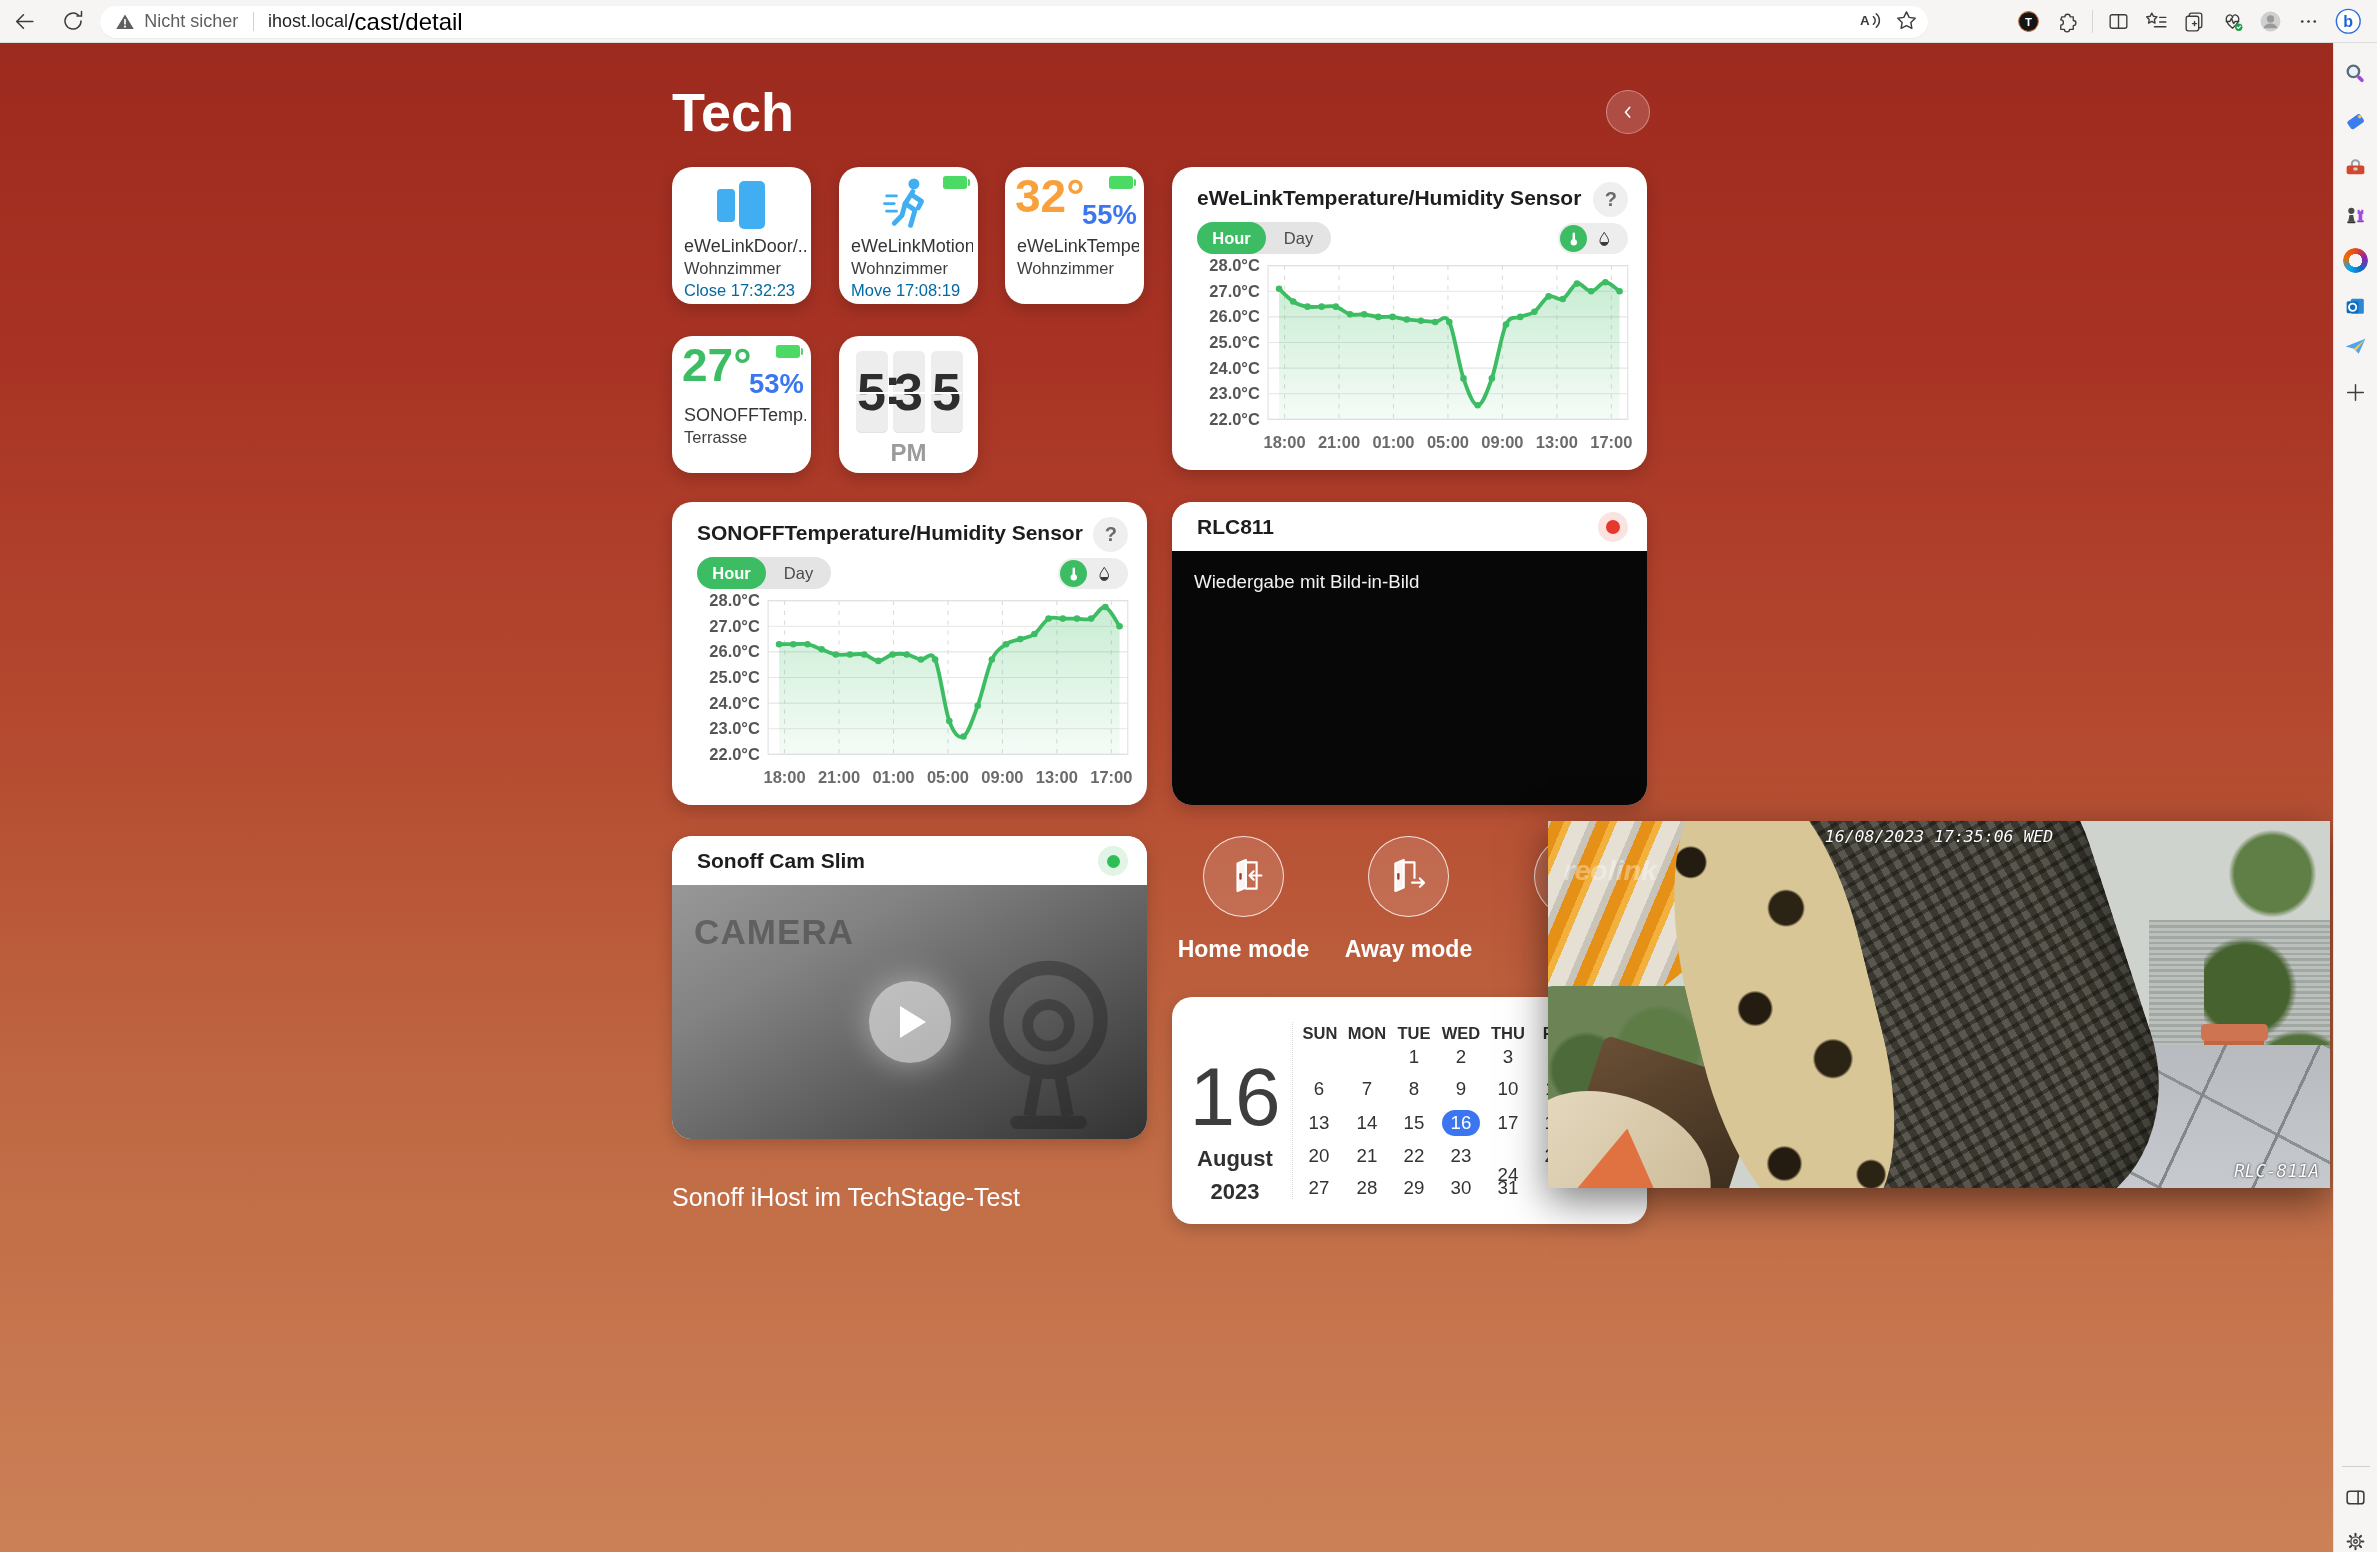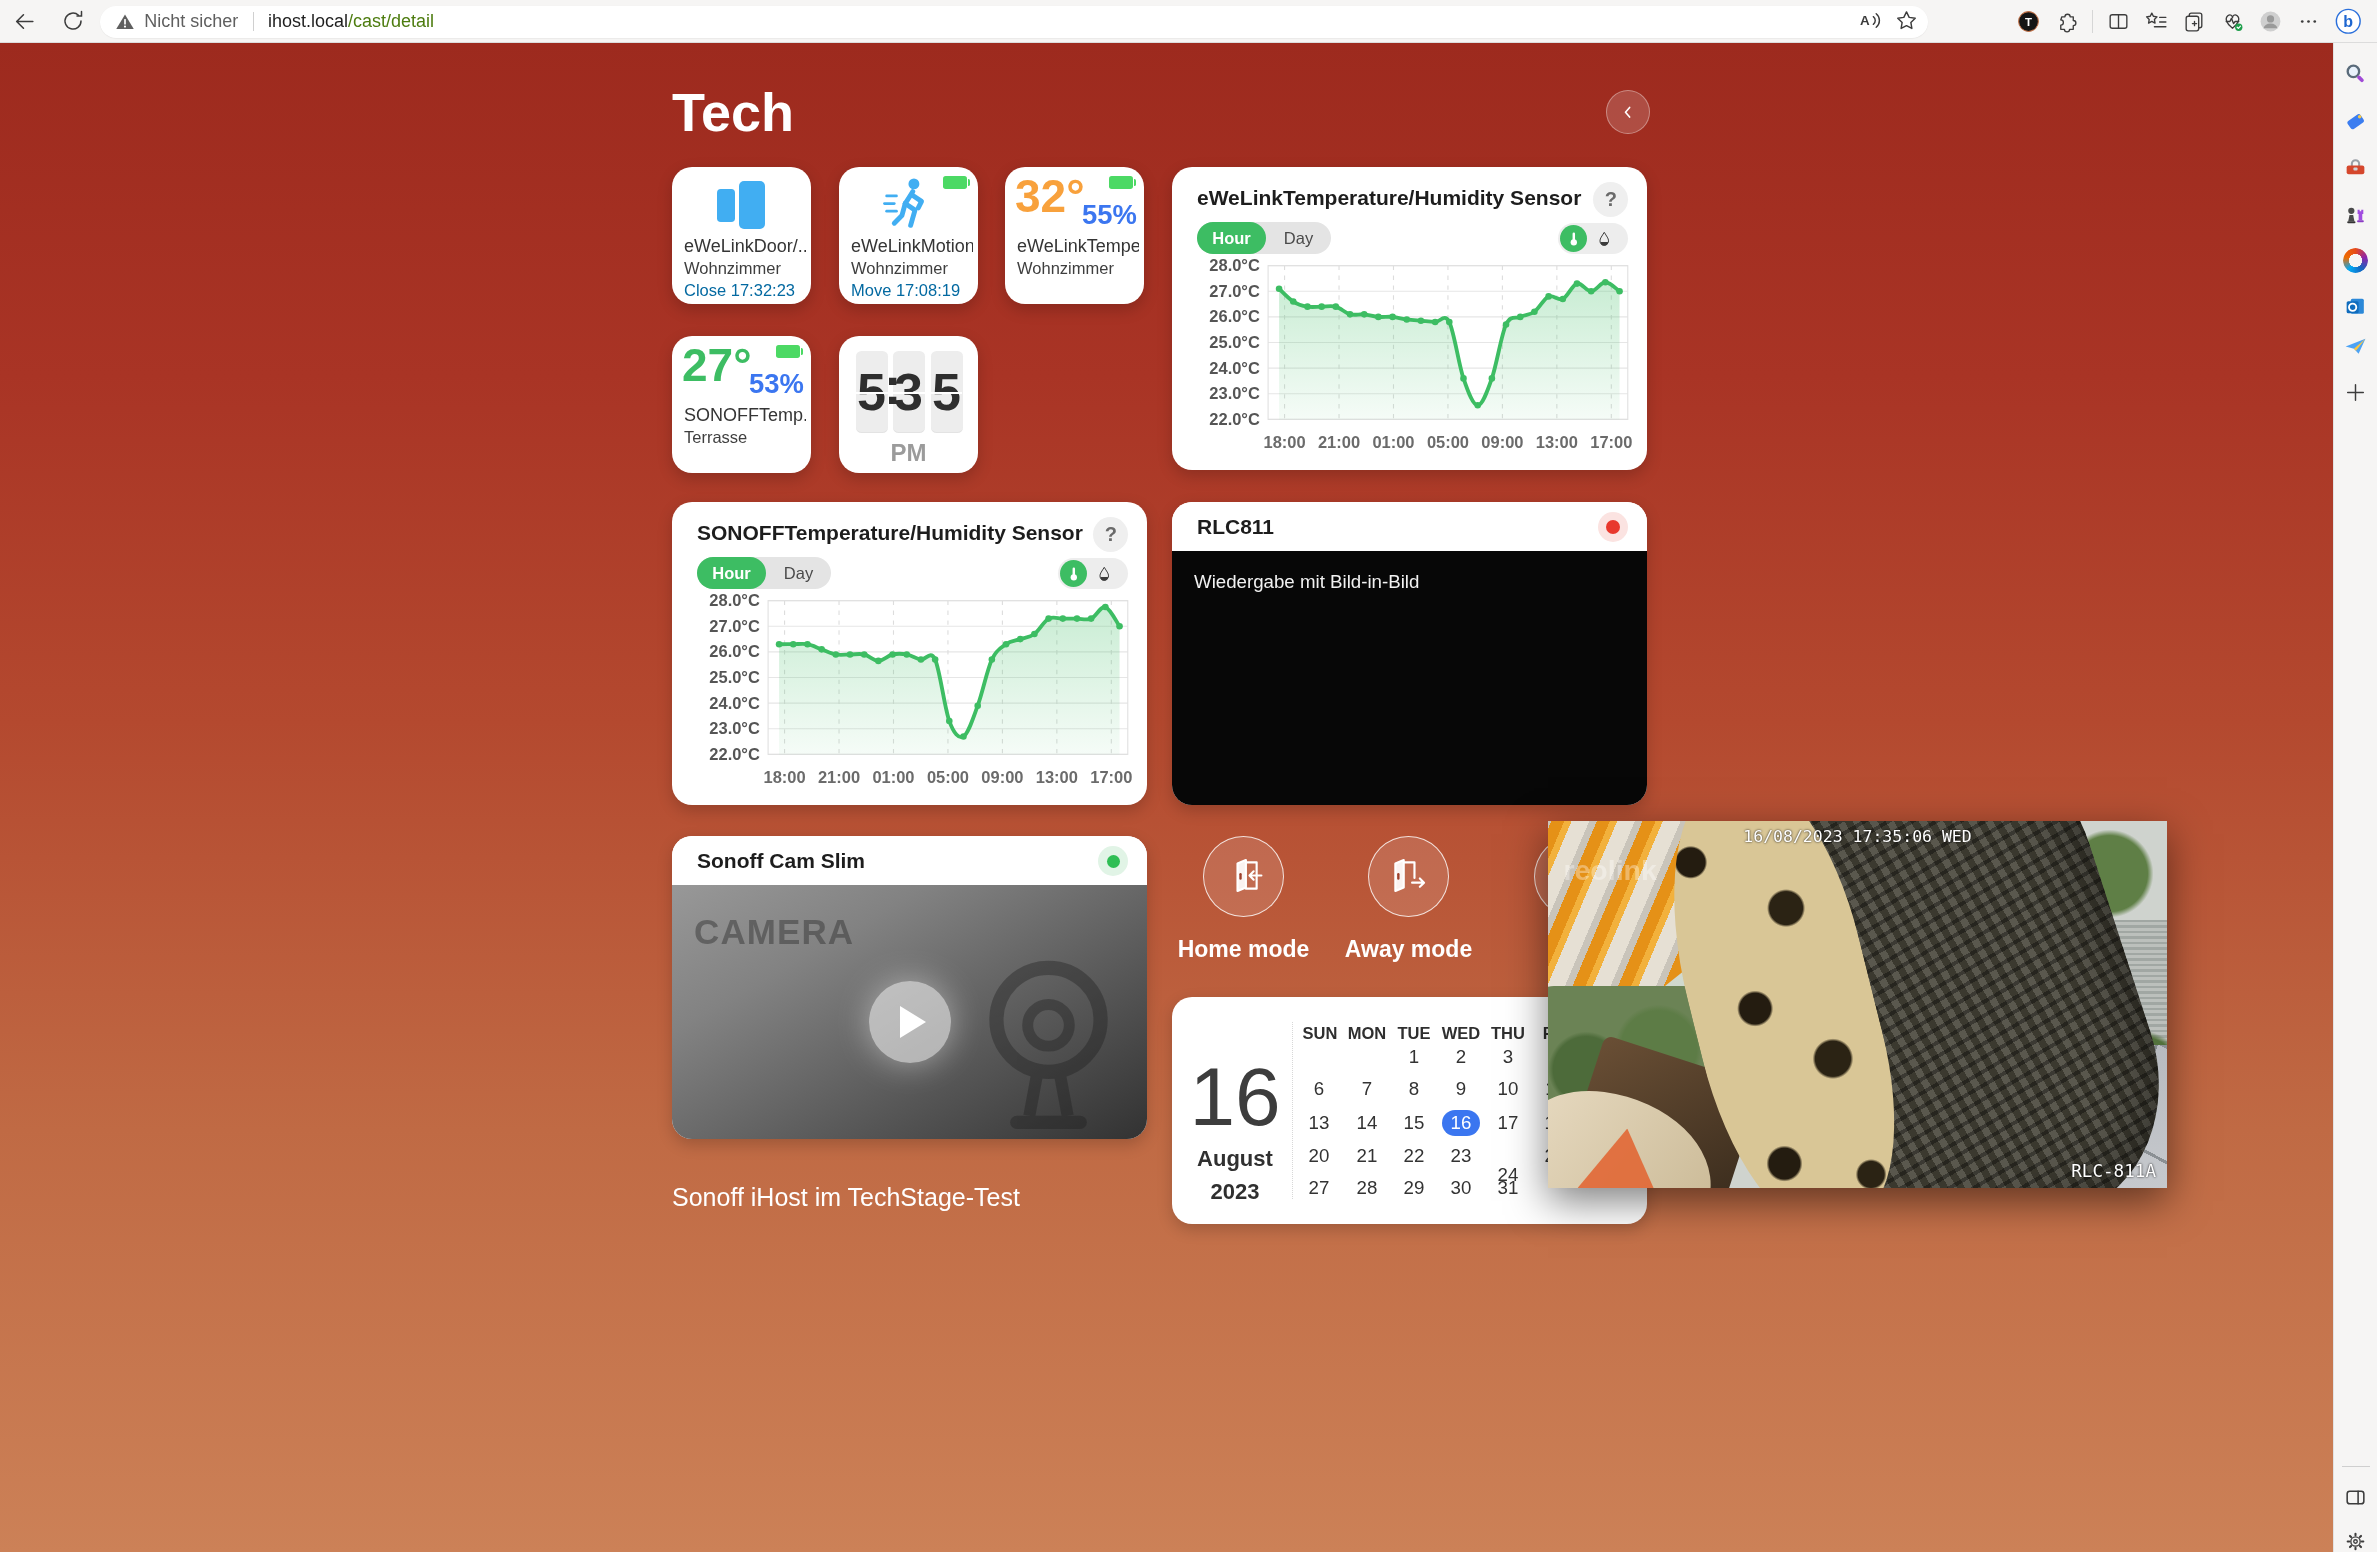--- a/index.html
+++ b/index.html
@@ -5,21 +5,21 @@
   * { margin:0; padding:0; box-sizing:border-box; }
   html,body { width:2377px; height:1552px; overflow:hidden; font-family:"Liberation Sans", sans-serif; }
 
   
   .toolbar { position:absolute; left:0; top:0; width:2377px; height:43px; background:#f6f5f4; border-bottom:0.5px solid #dcdcdc; z-index:50; }
   .nav-ico { position:absolute; top:7.1px; width:28.5px; height:28.5px; display:flex; align-items:center; justify-content:center; cursor:pointer; }
   .url-pill { position:absolute; left:100px; top:5.5px; width:1828px; height:32px; background:#ffffff; border-radius:16px; box-shadow:0 0.5px 1.1px rgba(0,0,0,.08); display:flex; align-items:center; }
   .url-pill .sec { color:#5f5f5f; font-size:18px; margin-left:8.8px; }
   .url-sep { width:1.1px; height:18.7px; background:#d0d0d0; margin:0 14.3px; }
   .url-host { color:#1f1f1f; font-size:18px; }
-  .url-path { color:#4d7c0f; font-size:18px; }
+  .url-path { color:#000000; font-size:24px; }
   .pill-right { position:absolute; right:10px; top:0; height:32px; display:flex; align-items:center; gap:14.3px; }
   .tb-right { position:absolute; right:14.3px; top:0; height:43px; display:flex; align-items:center; gap:13px; }
   .tb-divider { width:1.1px; height:23px; background:#d6d6d6; }
 
   
   .edge-sidebar { position:absolute; right:0; top:43px; width:44px; height:1509px; background:#f6f5f4; border-left:0.5px solid #e2e2e2; z-index:60; }
   .sb-ico { position:absolute; left:50%; transform:translateX(-50%); width:30px; height:30px; display:flex; align-items:center; justify-content:center; cursor:pointer; }
   .m365ring { width:25px; height:25px; border-radius:50%; background:conic-gradient(#e64a19,#8e24aa,#1565c0,#03a9f4,#ef6c00,#e64a19); -webkit-mask:radial-gradient(closest-side,transparent 52%,#000 54%); mask:radial-gradient(closest-side,transparent 52%,#000 54%); }
   .sb-div { position:absolute; left:7.7px; width:28.5px; height:1.1px; background:#cfcfcf; }
 
@@ -88,21 +88,21 @@
   .cal-card { width:475px; height:227px; }
   .cal-big { position:absolute; left:16.5px; top:53px; width:93px; text-align:center; font-size:82px; font-weight:500; color:#3d3d3d; }
   .cal-month { position:absolute; left:16.5px; top:149px; width:93px; text-align:center; font-size:22px; font-weight:600; color:#303030; }
   .cal-year { position:absolute; left:16.5px; top:182px; width:93px; text-align:center; font-size:22px; font-weight:600; color:#303030; }
   .cal-sep { position:absolute; left:120px; top:25px; height:177px; border-left:1.6px dotted #d8d8d8; }
   .cal-head { position:absolute; width:44px; text-align:center; font-size:16.5px; font-weight:700; color:#2f2f2f; }
   .cal-day { position:absolute; width:38px; height:26px; line-height:26px; text-align:center; font-size:18.7px; font-weight:500; color:#333; border-radius:13px; }
   .cal-day.sel { background:#3b76f0; color:#fff; }
 
   
-  .pip { position:absolute; left:1548px; top:778px; width:619px; height:367px; background:#cfd3ce; overflow:hidden; box-shadow:0 13px 38px rgba(0,0,0,.5); z-index:40; }
+  .pip { position:absolute; left:1548px; top:778px; width:782px; height:367px; background:#cfd3ce; overflow:hidden; box-shadow:0 13px 38px rgba(0,0,0,.5); z-index:40;font-style:italic; }
   .pip .awning { position:absolute; left:-33px; top:-22px; width:307px; height:307px;
       background:repeating-linear-gradient(113deg,#e59117 0 12px,#f2b13c 12px 18.7px,#e6e0d4 18.7px 35px,#c9c4ba 35px 42px);
       clip-path:polygon(0 0,100% 0,100% 20%,0 100%); }
   .pip .sky { position:absolute; left:82px; top:0; width:231px; height:176px; background:linear-gradient(180deg,#dfe5e2,#cfd8cc); z-index:-1; }
   .pip .green-left { position:absolute; left:-16.5px; top:165px; width:181px; height:209px;
       background:radial-gradient(circle at 30% 40%,#4d6b3a 0 33px,transparent 38px),radial-gradient(circle at 70% 30%,#5d7c46 0 38px,transparent 44px),radial-gradient(circle at 40% 80%,#3d5930 0 49px,transparent 55px),#6b8355; border-radius:22px; }
   .pip .furn-left { position:absolute; left:33px; top:236px; width:165px; height:132px; background:linear-gradient(135deg,#6a4f35,#3a2c1d); transform:rotate(18deg); border-radius:8.8px; }
   .pip .fence { position:absolute; right:0; top:99px; width:181px; height:269px;
       background:repeating-linear-gradient(0deg,#b9bdba 0 2.7px,#9aa09c 2.7px 5.5px),repeating-linear-gradient(90deg,rgba(255,255,255,.12) 0 2.2px,transparent 2.2px 5px); opacity:.85; }
   .pip .green-right { position:absolute; right:-11px; top:-5.5px; width:137px; height:384px;

